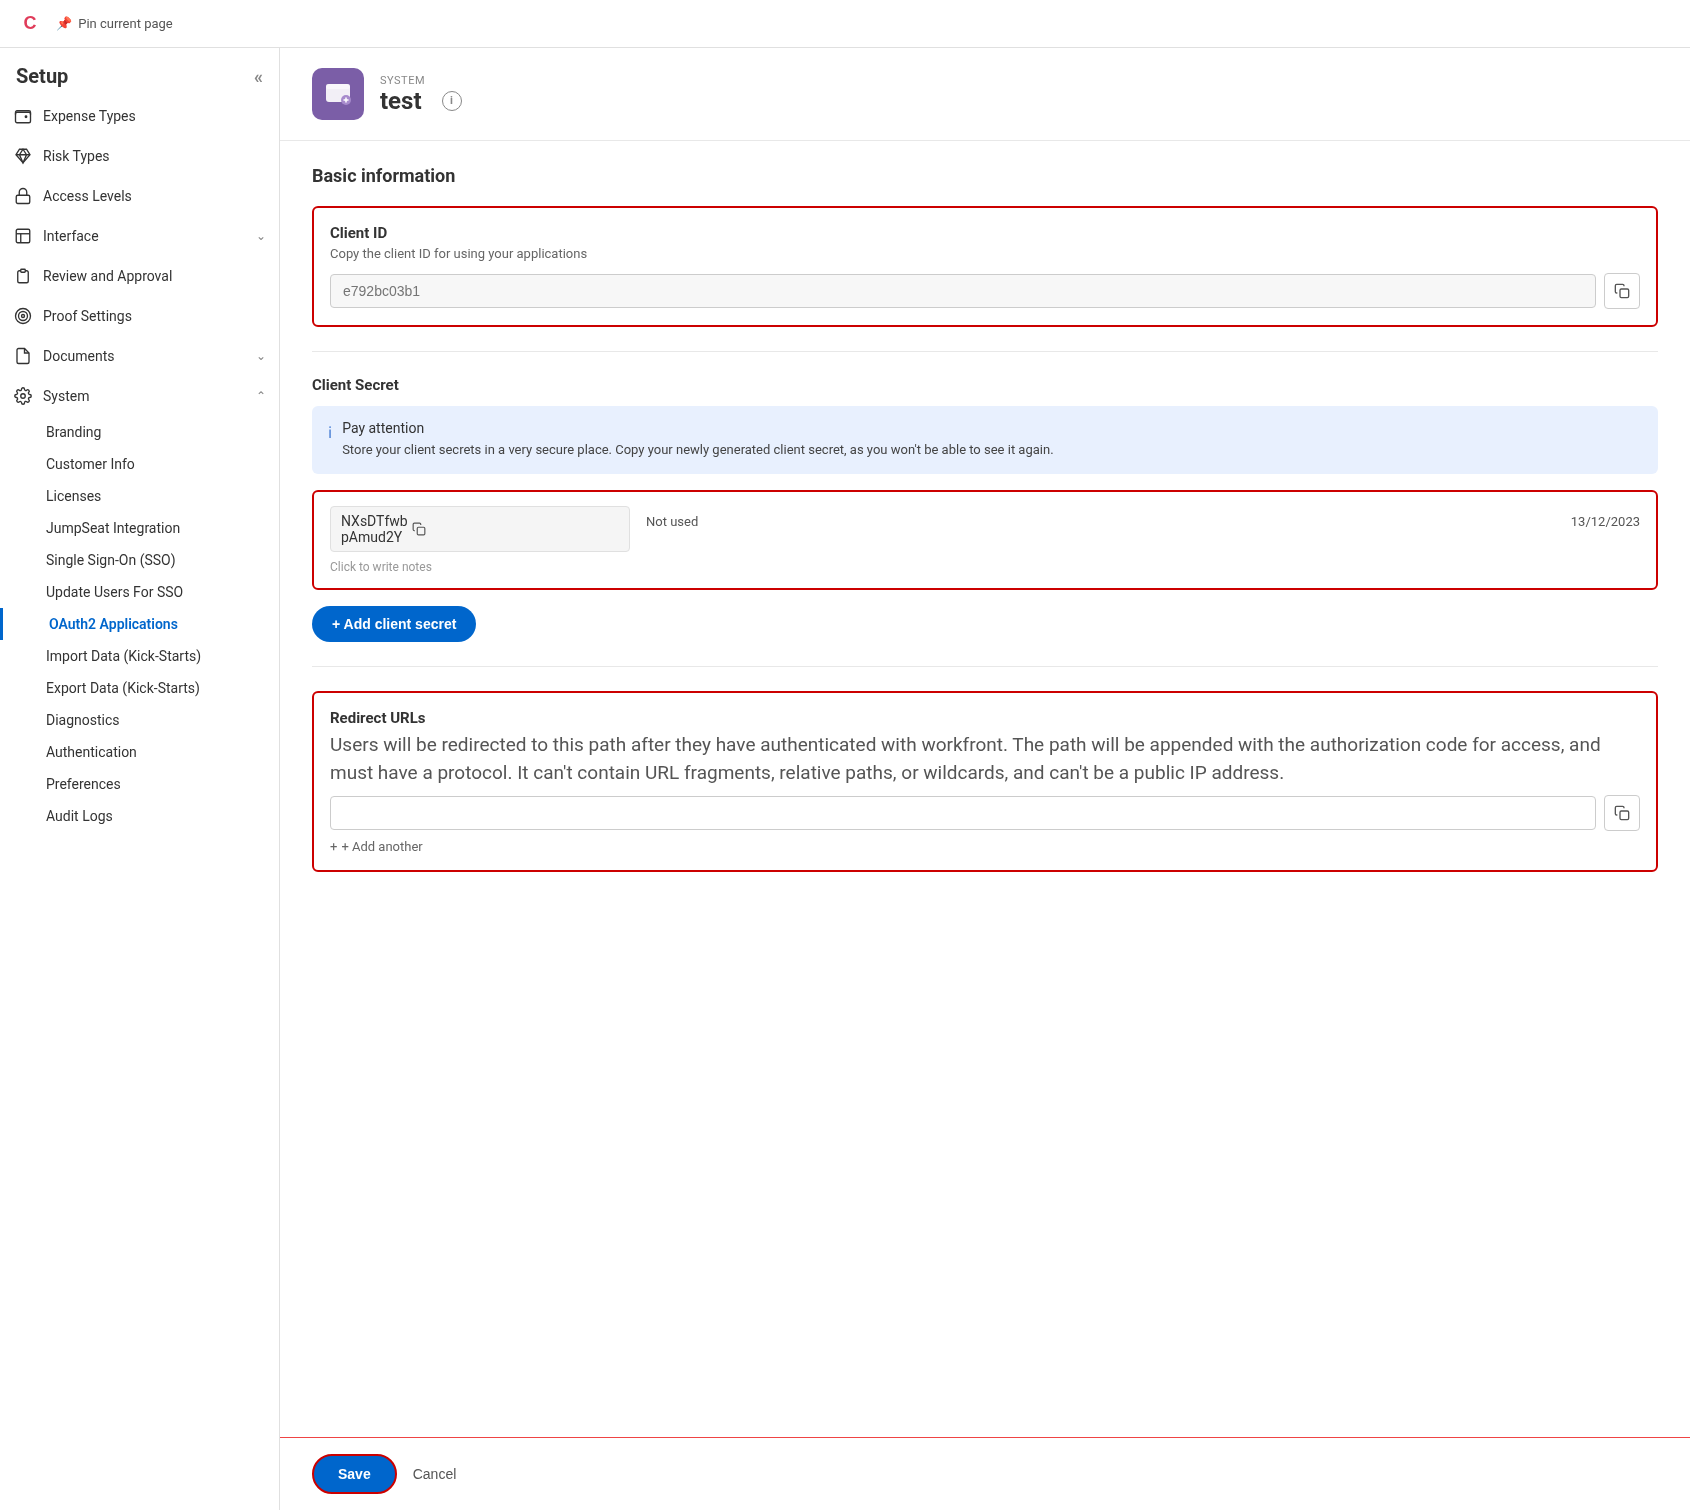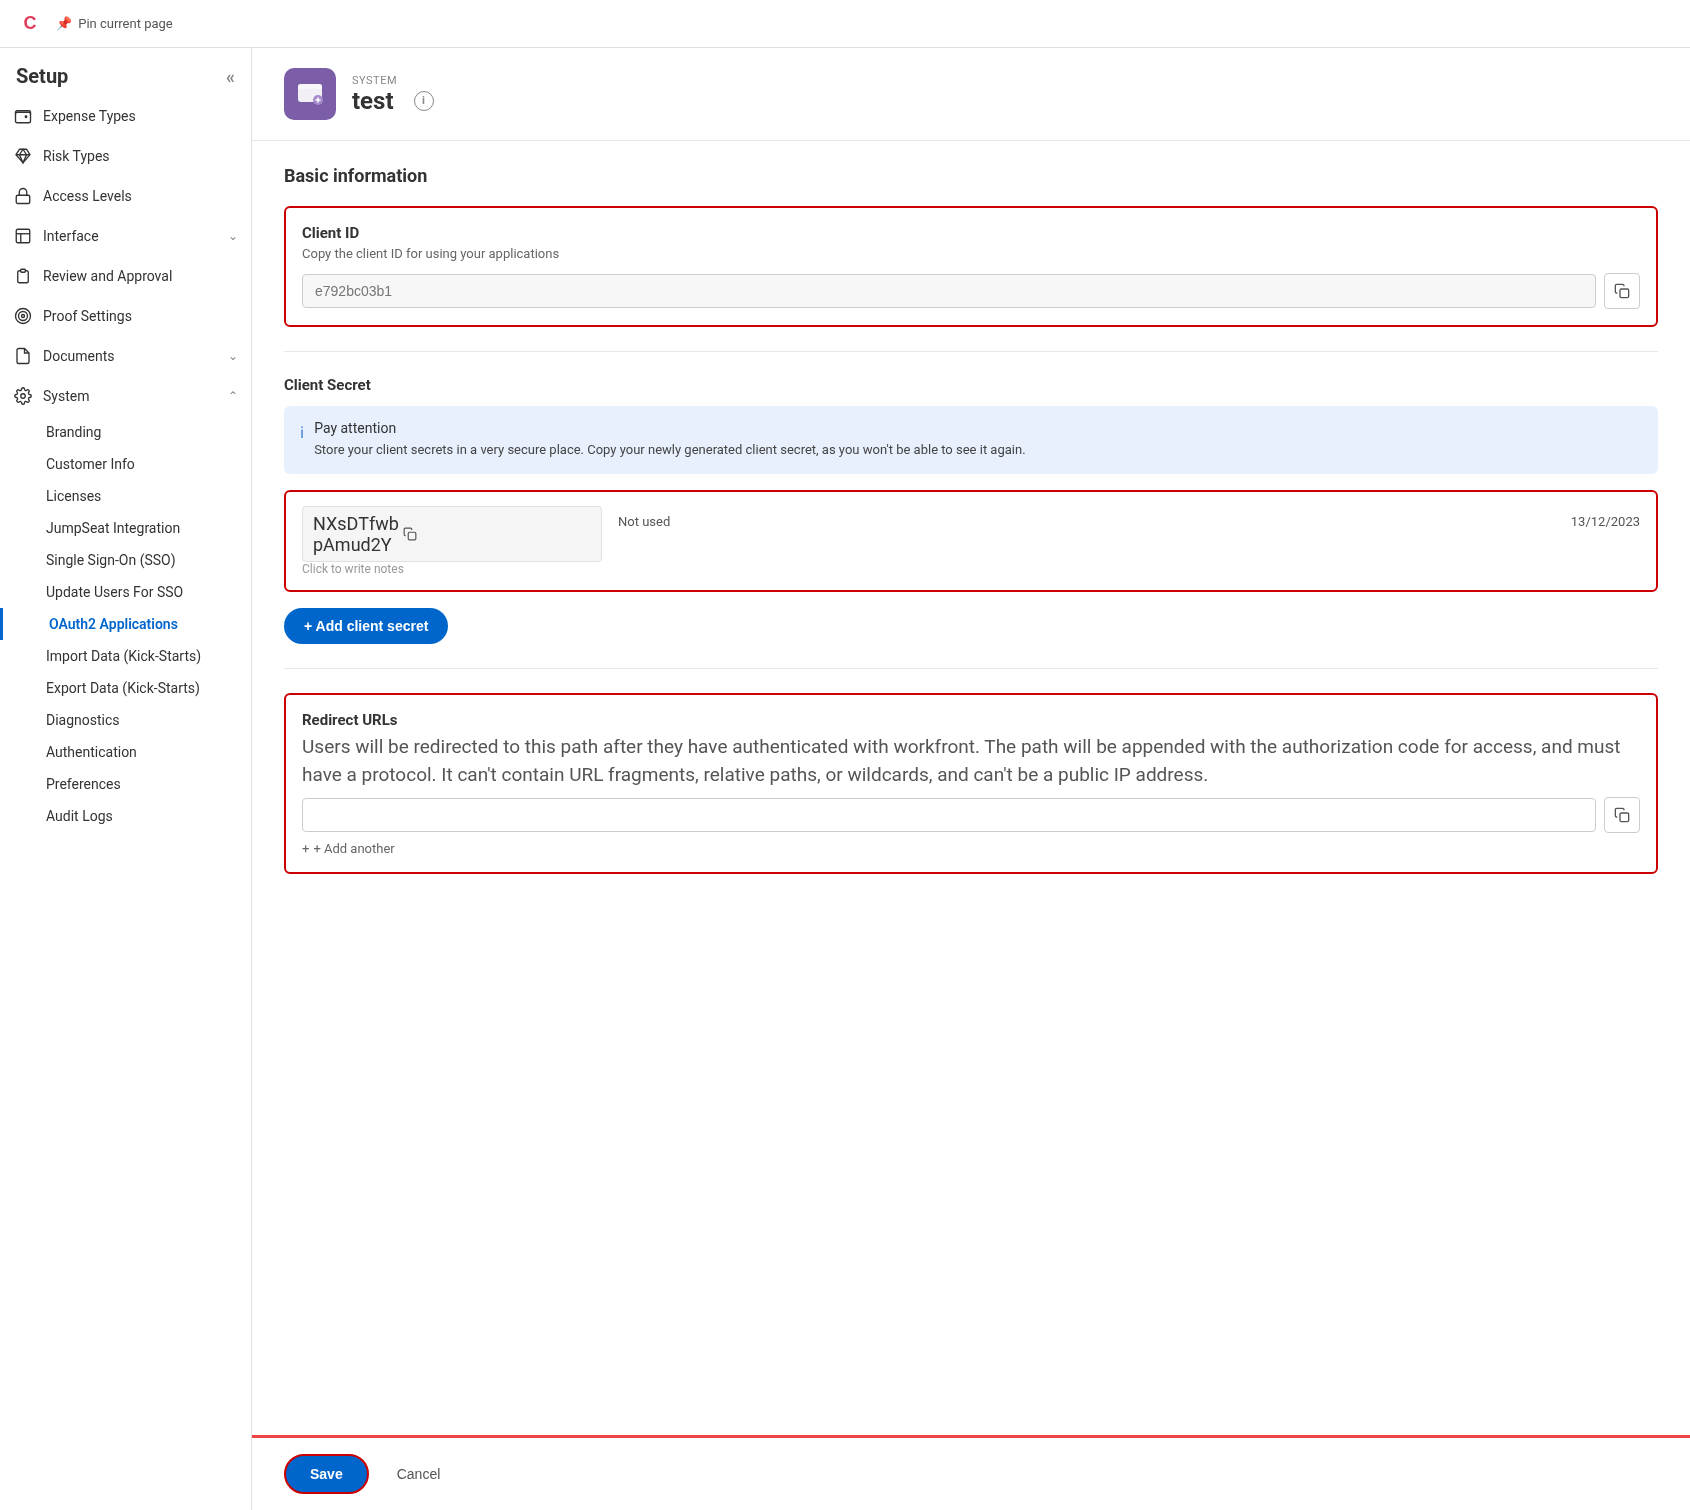--- a/index.html
+++ b/index.html
@@ -13,21 +13,21 @@
       height: 48px; flex-shrink: 0;
     }
     .topbar-logo { width: 28px; height: 28px; }
     .topbar-pin { display: flex; align-items: center; gap: 6px; font-size: 13px; color: #555; cursor: pointer; }
 
     
     .main-layout { display: flex; flex: 1; overflow: hidden; }
 
     
     .sidebar {
-      width: 252px; background: #fff; border-right: 1px solid #e0e0e0;
+      width: 280px; background: #fff; border-right: 1px solid #e0e0e0;
       display: flex; flex-direction: column; overflow-y: auto; flex-shrink: 0;
     }
     .sidebar-header {
       display: flex; align-items: center; justify-content: space-between;
       padding: 16px 16px 8px; font-size: 20px; font-weight: 700;
     }
     .sidebar-collapse { cursor: pointer; color: #888; font-size: 18px; }
 
     .sidebar-item {
       display: flex; align-items: center; gap: 10px;
@@ -102,42 +102,42 @@
     
     .secret-card {
       border: 2px solid #cc0000; border-radius: 6px; padding: 14px 16px;
       margin-bottom: 16px;
     }
     .secret-row { display: flex; align-items: flex-start; gap: 16px; }
     .secret-value-group { flex: 0 0 300px; }
     .secret-value {
       display: flex; align-items: center; gap: 4px;
       background: #f5f5f5; border: 1px solid #e0e0e0; border-radius: 4px;
-      padding: 6px 10px; font-size: 18px; color: #333; margin-bottom: 0;
+      padding: 6px 10px; font-size: 14px; color: #333; margin-bottom: 8px;
     }
     .secret-copy { cursor: pointer; font-size: 14px; color: #555; }
     .secret-notes { font-size: 12px; color: #999; cursor: pointer; }
     .secret-status { color: #555; font-size: 13px; flex: 1; padding-top: 8px; }
     .secret-date { color: #555; font-size: 13px; padding-top: 8px; }
 
     
     .btn-primary {
       background: #0066cc; color: #fff; border: none; border-radius: 20px;
       padding: 10px 20px; font-size: 14px; cursor: pointer; display: inline-flex; align-items: center; gap: 6px; font-weight: bold;
     }
 
     
     .redirect-desc { font-size: 19px; color: #555; line-height: 1.5; margin-bottom: 7px; }
 
     .add-another { font-size: 13px; color: #666; cursor: pointer; display: flex; align-items: center; gap: 4px; margin-top: 8px; }
 
     
     .content-footer {
-      padding: 16px 32px; border-top: 3px solid #ef4444;
-      display: flex; align-items: center; gap: 28px; background: #fff;
+      padding: 16px 32px; border-top: 1px solid #ef4444;
+      display: flex; align-items: center; gap: 16px; background: #fff;
     }
     .btn-save {
       background: #0066cc; color: #fff; border: 2px solid #cc0000; border-radius: 20px;
       padding: 10px 24px; font-size: 14px; font-weight: 600; cursor: pointer;
     }
     .btn-cancel {
       background: none; border: none; color: #555; font-size: 14px; cursor: pointer;
     }
 
     

